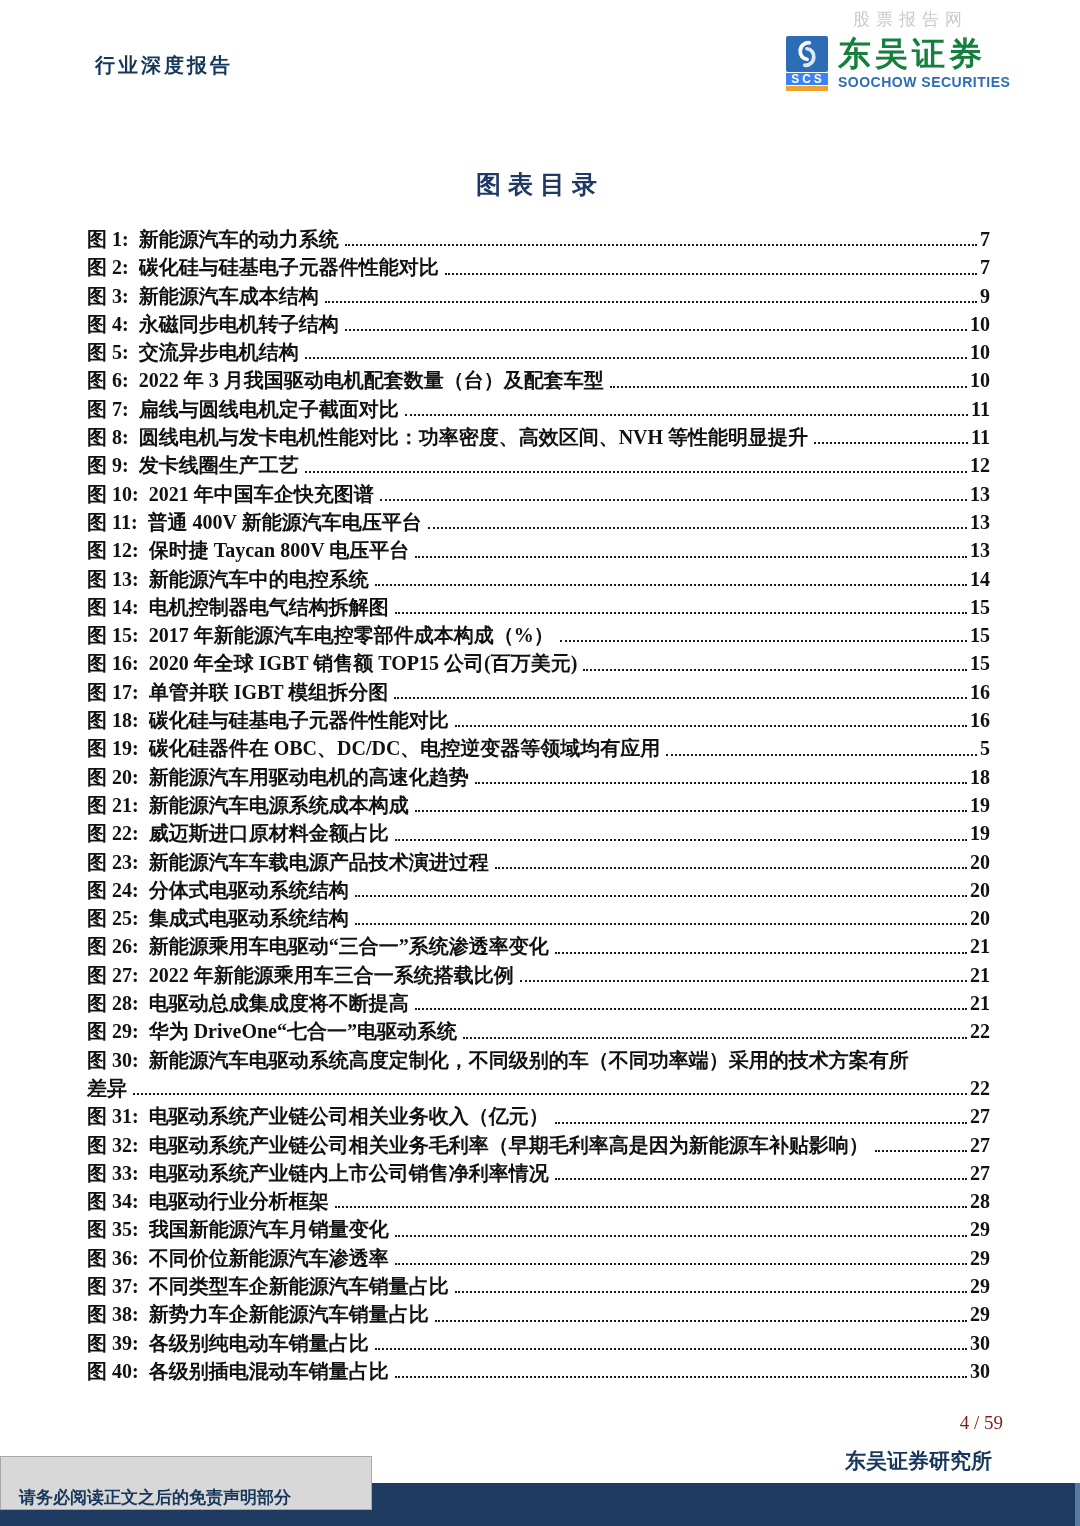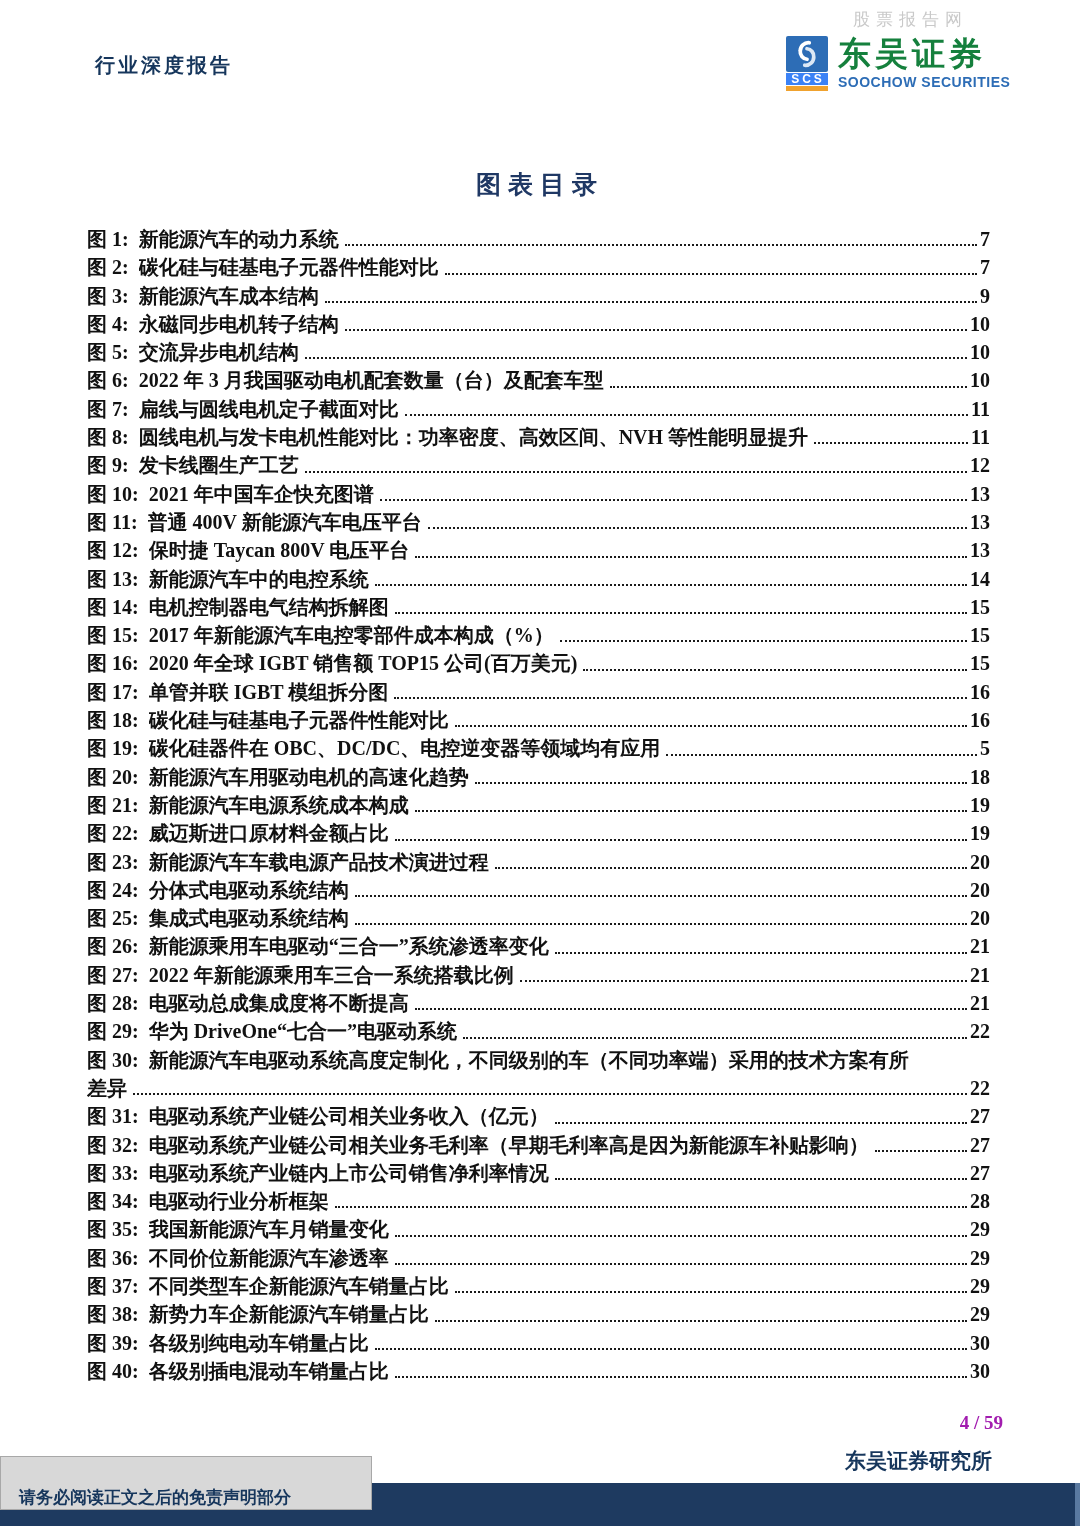--- a/index.html
+++ b/index.html
@@ -33,21 +33,21 @@
   .toc { position:absolute; left:87px; top:225px; width:903px; }
   .toc-row { display:flex; align-items:baseline; line-height:28.3px; font-size:20px;
              font-weight:bold; color:#111111; white-space:nowrap; }
   .toc-row .label { margin-right:10px; white-space:pre; flex:0 0 auto; }
   .toc-row .t-text { flex:0 1 auto; overflow:hidden; }
   .toc-row .dots { flex:1 1 auto; align-self:flex-end; border-bottom:2px dotted #1a1a1a;
                    margin:0 3px 0 6px; transform:translateY(-7px); min-width:8px; }
   .toc-row .pg { flex:0 0 auto; text-align:right; }
 
   
-  .page-indicator { position:absolute; right:77px; top:1412px; font-size:19px; font-weight:bold; color:#a21caf; }
+  .page-indicator { position:absolute; right:77px; top:1412px; font-size:19px; font-weight:normal; color:#7f1d1d; }
   .institute { position:absolute; right:88px; top:1447px; font-size:21px; color:#16365c; font-weight:bold; }
   .navy-bar { position:absolute; left:0; right:0; bottom:0; height:43px; background:#1e3a60; }
   .navy-bar .edge { position:absolute; right:0; top:0; bottom:0; width:5px; background:#5a79a0; }
   .disclaimer-box { position:absolute; left:0; top:1456px; width:372px; height:54px;
                     background:#d8d8d8; border:1px solid #a8a8a8; box-sizing:border-box;
                     display:flex; align-items:flex-end; padding-left:18px; z-index:2; }
   .disclaimer-text { font-size:17px; font-weight:bold; color:#16365c; }
 </style>
 </head>
 <body>

